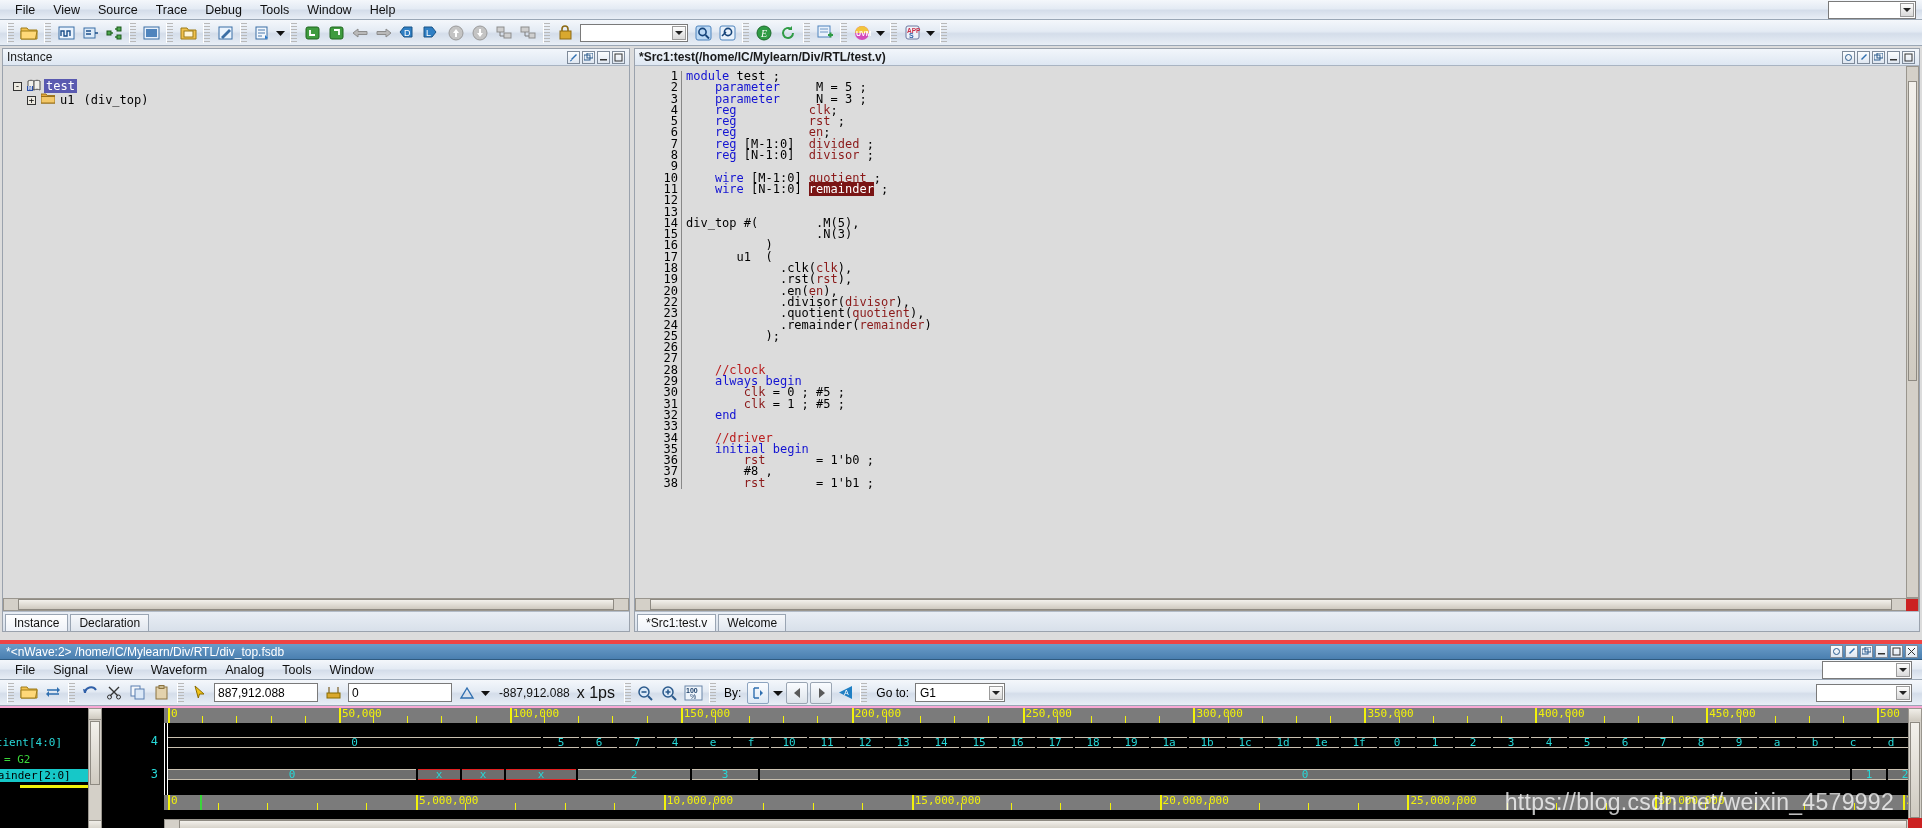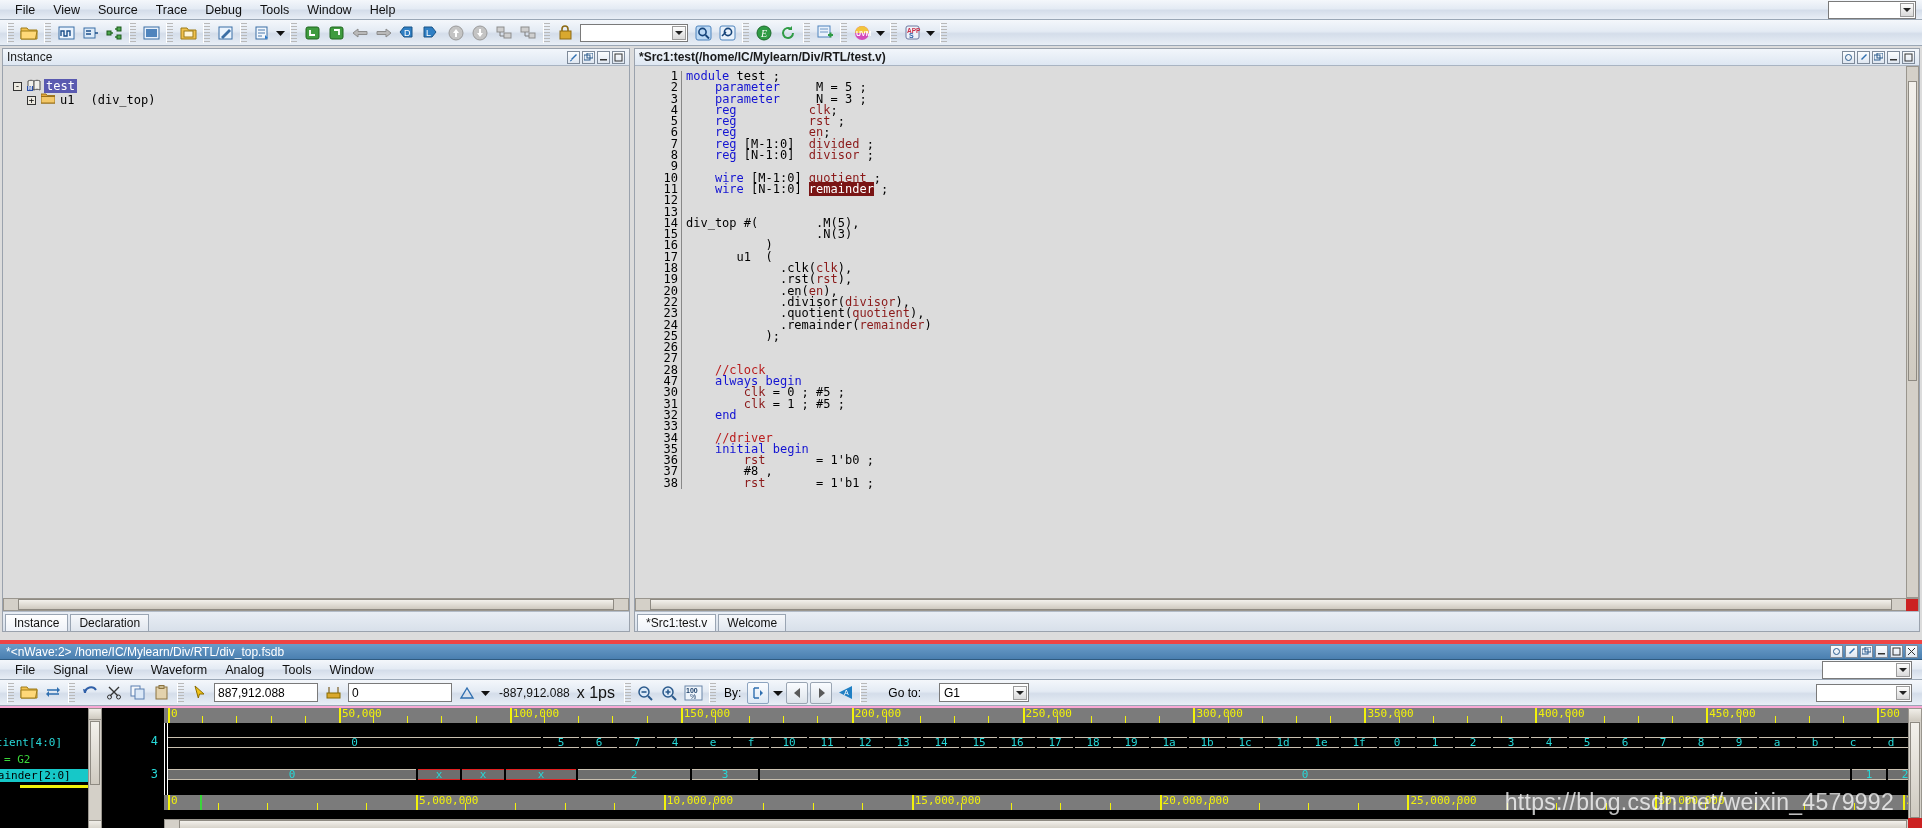--- a/index.html
+++ b/index.html
@@ -368,21 +368,21 @@
         <span class="tlabel-sel">test</span>
       </div>
       <div class="trow" style="padding-left:24px;">
         <span class="exp">+</span>
         <span style="margin:0 3px;">
           <svg width="14" height="11">
               <path d="M0 1h5l1.3 1.6H14V10H0z" fill="#e8a93a" stroke="#9a7119"></path>
               <path d="M0 3.5h14V10H0z" fill="#f3c869" stroke="#9a7119"></path>
             </svg></span>
         <span class="tlabel">u1</span>
-        <span class="tlabel" style="margin-left:12px;">(div_top)</span>
+        <span class="tlabel" style="margin-left:5px;">(div_top)</span>
       </div>
 
       <div class="scroll-h" style="position:absolute;left:0;bottom:0;width:100%;display:flex;align-items:center;">
         <div style="width:13px;height:11px;"></div>
         <div class="sb-thumb" style="flex:1;height:11px;margin:0 1px;"></div>
         <div style="width:13px;height:11px;"></div>
       </div>
     </div>
 
     <div class="tabbar">
@@ -446,21 +446,21 @@
           <div class="cline"><span class="lnum">18</span><span class="lsep"></span><span class="ctext"><span>             .clk(</span><span class="id">clk</span><span>),</span></span></div>
           <div class="cline"><span class="lnum">19</span><span class="lsep"></span><span class="ctext"><span>             .rst(</span><span class="id">rst</span><span>),</span></span></div>
           <div class="cline"><span class="lnum">20</span><span class="lsep"></span><span class="ctext"><span>             .en(</span><span class="id">en</span><span>),</span></span></div>
           <div class="cline"><span class="lnum">22</span><span class="lsep"></span><span class="ctext"><span>             .divisor(</span><span class="id">divisor</span><span>),</span></span></div>
           <div class="cline"><span class="lnum">23</span><span class="lsep"></span><span class="ctext"><span>             .quotient(</span><span class="id">quotient</span><span>),</span></span></div>
           <div class="cline"><span class="lnum">24</span><span class="lsep"></span><span class="ctext"><span>             .remainder(</span><span class="id">remainder</span><span>)</span></span></div>
           <div class="cline"><span class="lnum">25</span><span class="lsep"></span><span class="ctext"><span>           );</span></span></div>
           <div class="cline"><span class="lnum">26</span><span class="lsep"></span><span class="ctext"></span></div>
           <div class="cline"><span class="lnum">27</span><span class="lsep"></span><span class="ctext"></span></div>
           <div class="cline"><span class="lnum">28</span><span class="lsep"></span><span class="ctext"><span>    </span><span class="cm">//clock</span></span></div>
-          <div class="cline"><span class="lnum">47</span><span class="lsep"></span><span class="ctext"><span>    </span><span class="kw">always begin</span></span></div>
+          <div class="cline"><span class="lnum">29</span><span class="lsep"></span><span class="ctext"><span>    </span><span class="kw">always begin</span></span></div>
           <div class="cline"><span class="lnum">30</span><span class="lsep"></span><span class="ctext"><span>        </span><span class="id">clk</span><span> = 0 ; #5 ;</span></span></div>
           <div class="cline"><span class="lnum">31</span><span class="lsep"></span><span class="ctext"><span>        </span><span class="id">clk</span><span> = 1 ; #5 ;</span></span></div>
           <div class="cline"><span class="lnum">32</span><span class="lsep"></span><span class="ctext"><span>    </span><span class="kw">end</span></span></div>
           <div class="cline"><span class="lnum">33</span><span class="lsep"></span><span class="ctext"></span></div>
           <div class="cline"><span class="lnum">34</span><span class="lsep"></span><span class="ctext"><span>    </span><span class="cm">//driver</span></span></div>
           <div class="cline"><span class="lnum">35</span><span class="lsep"></span><span class="ctext"><span>    </span><span class="kw">initial begin</span></span></div>
           <div class="cline"><span class="lnum">36</span><span class="lsep"></span><span class="ctext"><span>        </span><span class="id">rst</span><span>       = 1'b0 ;</span></span></div>
           <div class="cline"><span class="lnum">37</span><span class="lsep"></span><span class="ctext"><span>        #8 ,</span></span></div>
           <div class="cline"><span class="lnum">38</span><span class="lsep"></span><span class="ctext"><span>        </span><span class="id">rst</span><span>       = 1'b1 ;</span></span></div>
         </div>
@@ -650,21 +650,21 @@
             <path d="M4 1l6 5-6 5z" fill="#5a5a5a"></path>
           </svg>
         </div>
       <div class="tbtn">
         <svg width="16" height="15">
             <path d="M15 1v13L2 7.5z" fill="#1f7fc4"></path>
             <text x="7" y="10" font-size="7" fill="#fff" font-family="Liberation Sans">A</text>
           </svg>
         </div>
       <div class="tb-sep"></div>
-      <span style="font-size:12px;margin:0 18px;">Go to:</span>
+      <span style="font-size:12px;margin:0 6px;">Go to:</span>
       <div class="combo" style="width:90px;height:19px;justify-content:space-between;padding-left:4px;">
         <span style="font-size:12px;">G1</span>
         <div class="arrow"></div>
       </div>
       <div style="flex:1"></div>
       <div class="combo" style="width:96px;margin-right:10px;">
         <div class="arrow"></div>
       </div>
     </div>
 

